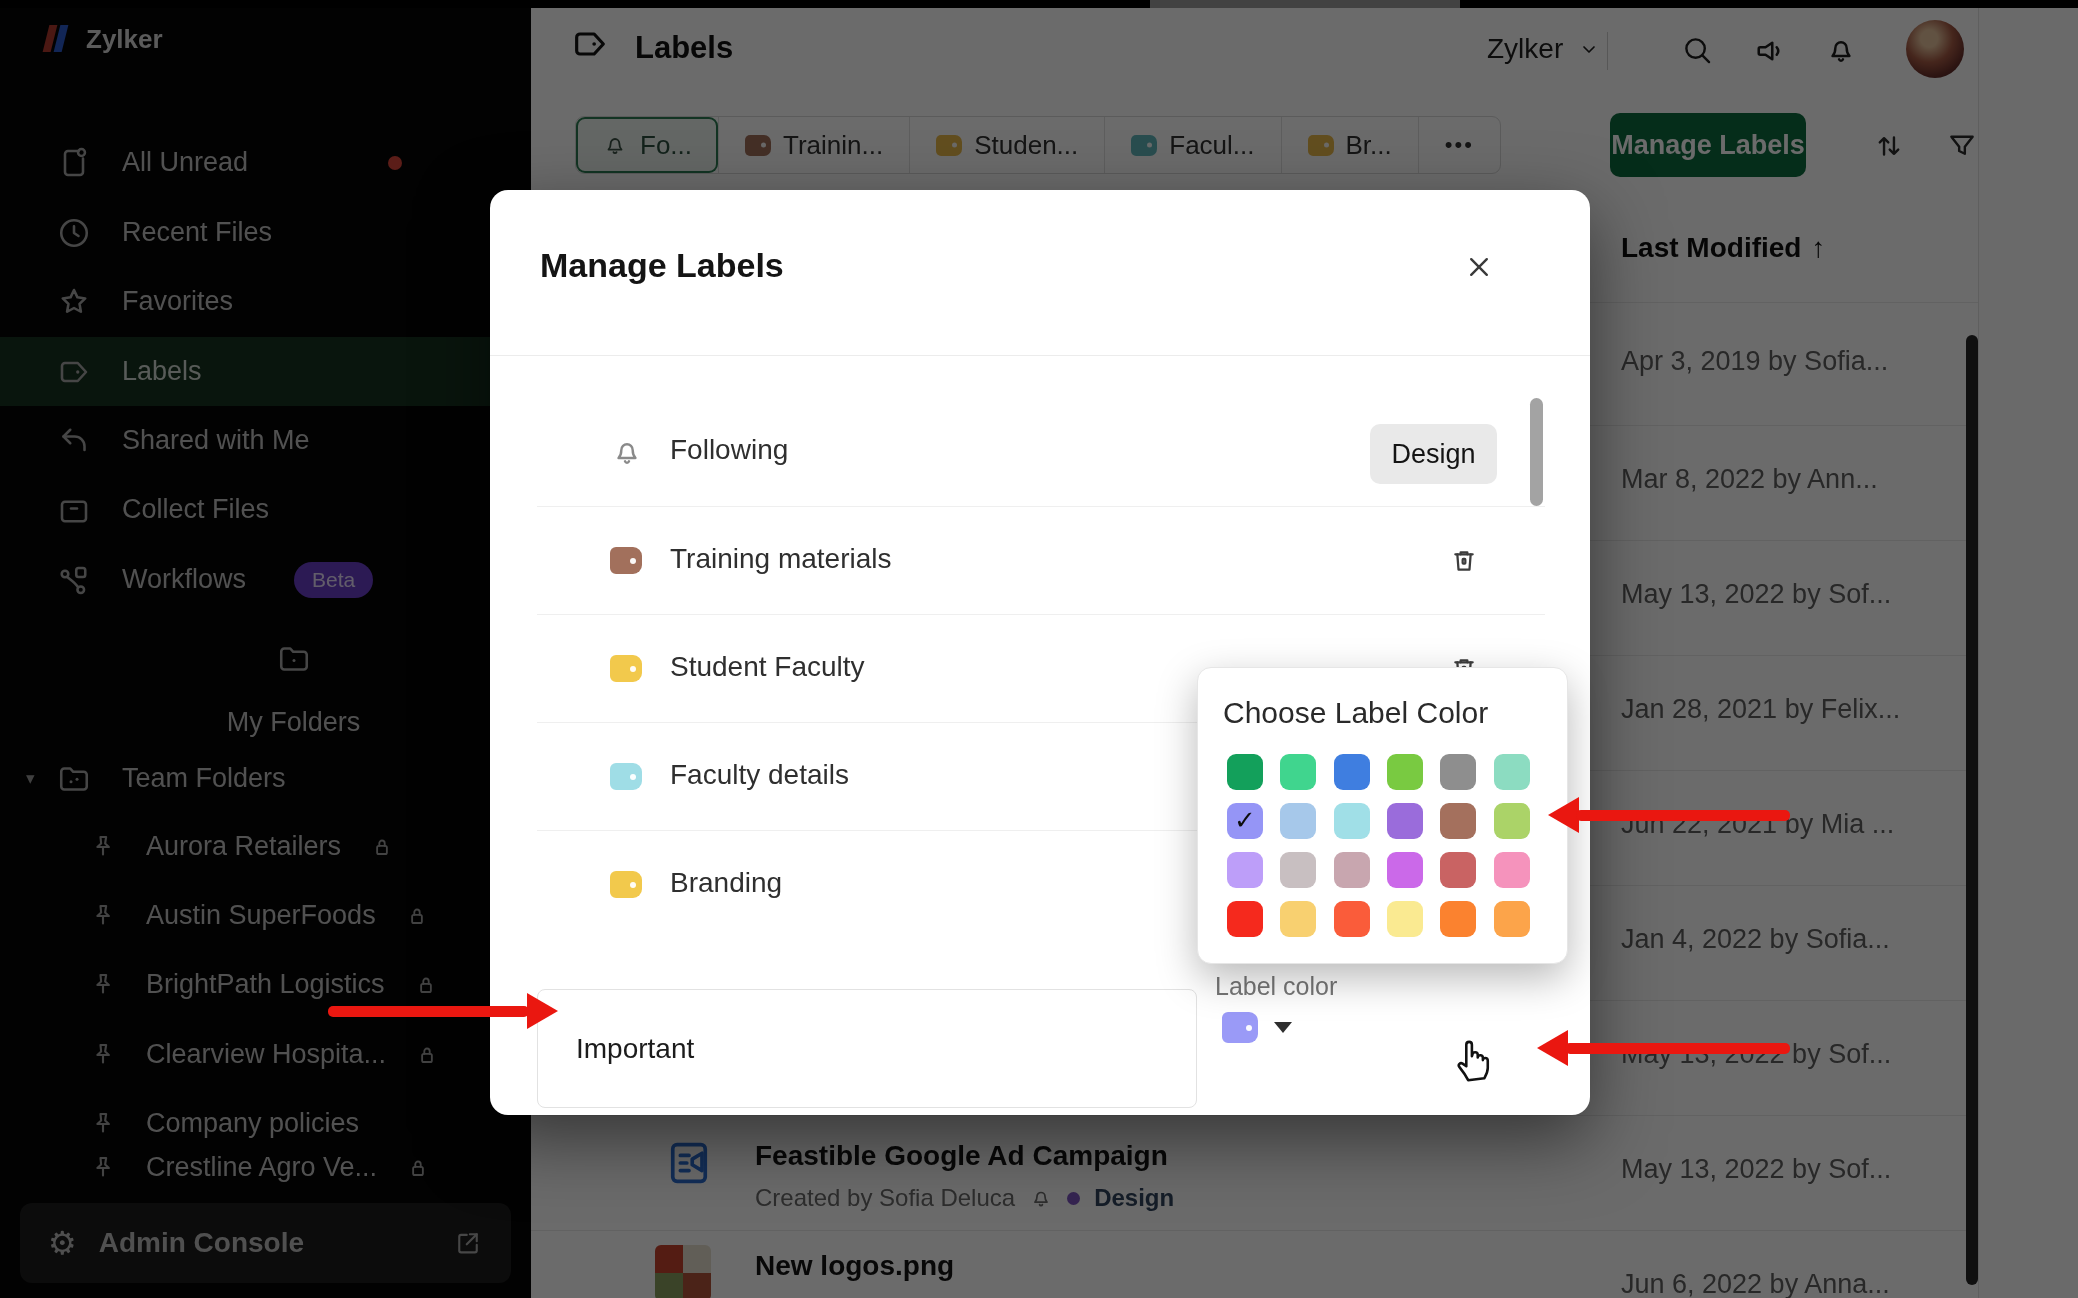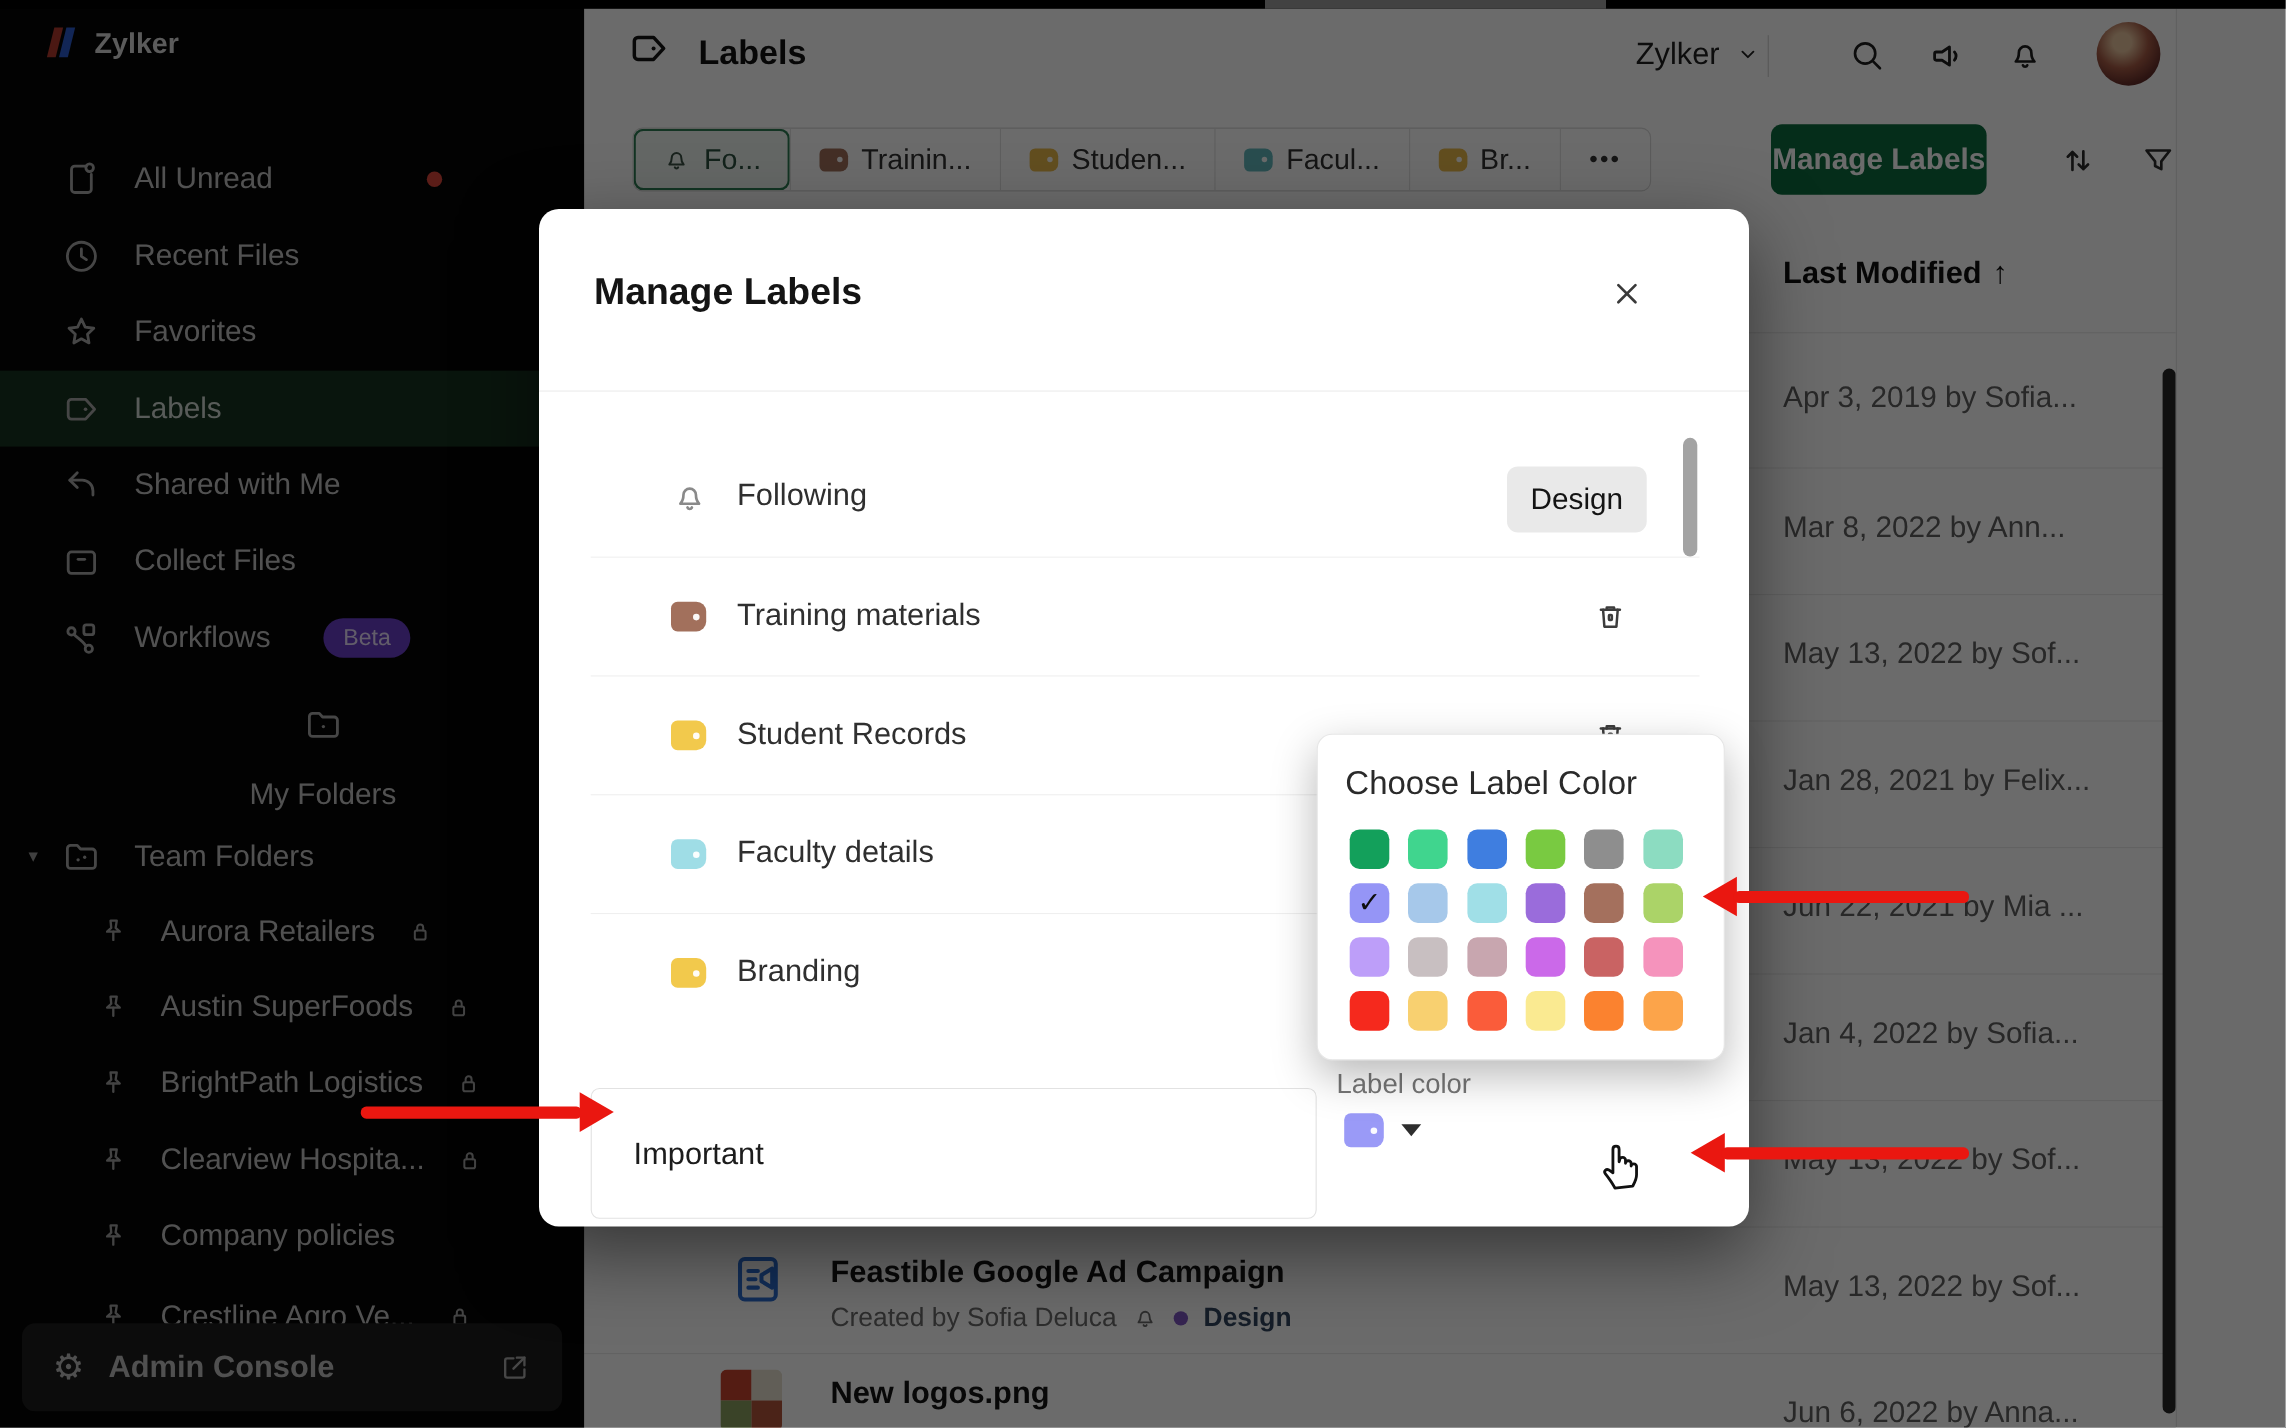--- a/index.html
+++ b/index.html
@@ -447,21 +447,21 @@
         </div>
         <div class="sub-item" style="top: 1089px;">
           <span class="i" style="width:30px;height:30px">
             <svg viewBox="0 0 24 24" fill="none" stroke="currentColor" stroke-width="1.7" stroke-linecap="round" stroke-linejoin="round">
               <path d="M10 4h4.5l-.8 5.2 3 2.8H7.5l3-2.8z"></path>
               <path d="M12 12v6"></path>
             </svg>
           </span>
           <span style="white-space:nowrap;overflow:hidden;max-width:300px;">Company policies</span>
         </div>
-        <div class="sub-item" style="top: 1162px;">
+        <div class="sub-item" style="top: 1133px;">
           <span class="i" style="width:30px;height:30px">
             <svg viewBox="0 0 24 24" fill="none" stroke="currentColor" stroke-width="1.7" stroke-linecap="round" stroke-linejoin="round">
               <path d="M10 4h4.5l-.8 5.2 3 2.8H7.5l3-2.8z"></path>
               <path d="M12 12v6"></path>
             </svg>
           </span>
           <span style="white-space:nowrap;overflow:hidden;max-width:300px;">Crestline Agro Ve...</span>
           <span class="i lock" style="width:26px;height:26px">
             <svg viewBox="0 0 24 24" fill="none" stroke="currentColor" stroke-width="1.7" stroke-linecap="round" stroke-linejoin="round">
               <rect x="7.5" y="11" width="9" height="7.5" rx="1.5"></rect>
@@ -515,21 +515,21 @@
         <div class="mrow-text" style="top: 353px;">Training materials</div>
         <span class="i mtrash" style="top: 355px;">
           <svg viewBox="0 0 24 24" fill="none" stroke="currentColor" stroke-width="1.7" stroke-linecap="round" stroke-linejoin="round">
             <path d="M5.5 7h13"></path>
             <path d="M9.5 7V5.5h5V7"></path>
             <path d="M7 7l.9 11.5h8.2L17 7"></path>
             <rect x="11" y="10.5" width="2" height="3.5" rx=".5"></rect>
           </svg>
         </span>
         <span class="tagchip mrow-icon" style="top: 465px; background: rgb(242, 201, 76);"></span>
-        <div class="mrow-text" style="top: 461px;">Student Records</div>
+        <div class="mrow-text" style="top: 461px;">Student Faculty</div>
         <span class="i mtrash" style="top: 463px;">
           <svg viewBox="0 0 24 24" fill="none" stroke="currentColor" stroke-width="1.7" stroke-linecap="round" stroke-linejoin="round">
             <path d="M5.5 7h13"></path>
             <path d="M9.5 7V5.5h5V7"></path>
             <path d="M7 7l.9 11.5h8.2L17 7"></path>
             <rect x="11" y="10.5" width="2" height="3.5" rx=".5"></rect>
           </svg>
         </span>
         <span class="tagchip mrow-icon" style="top: 573px; background: rgb(159, 221, 230);"></span>
         <div class="mrow-text" style="top: 569px;">Faculty details</div>

